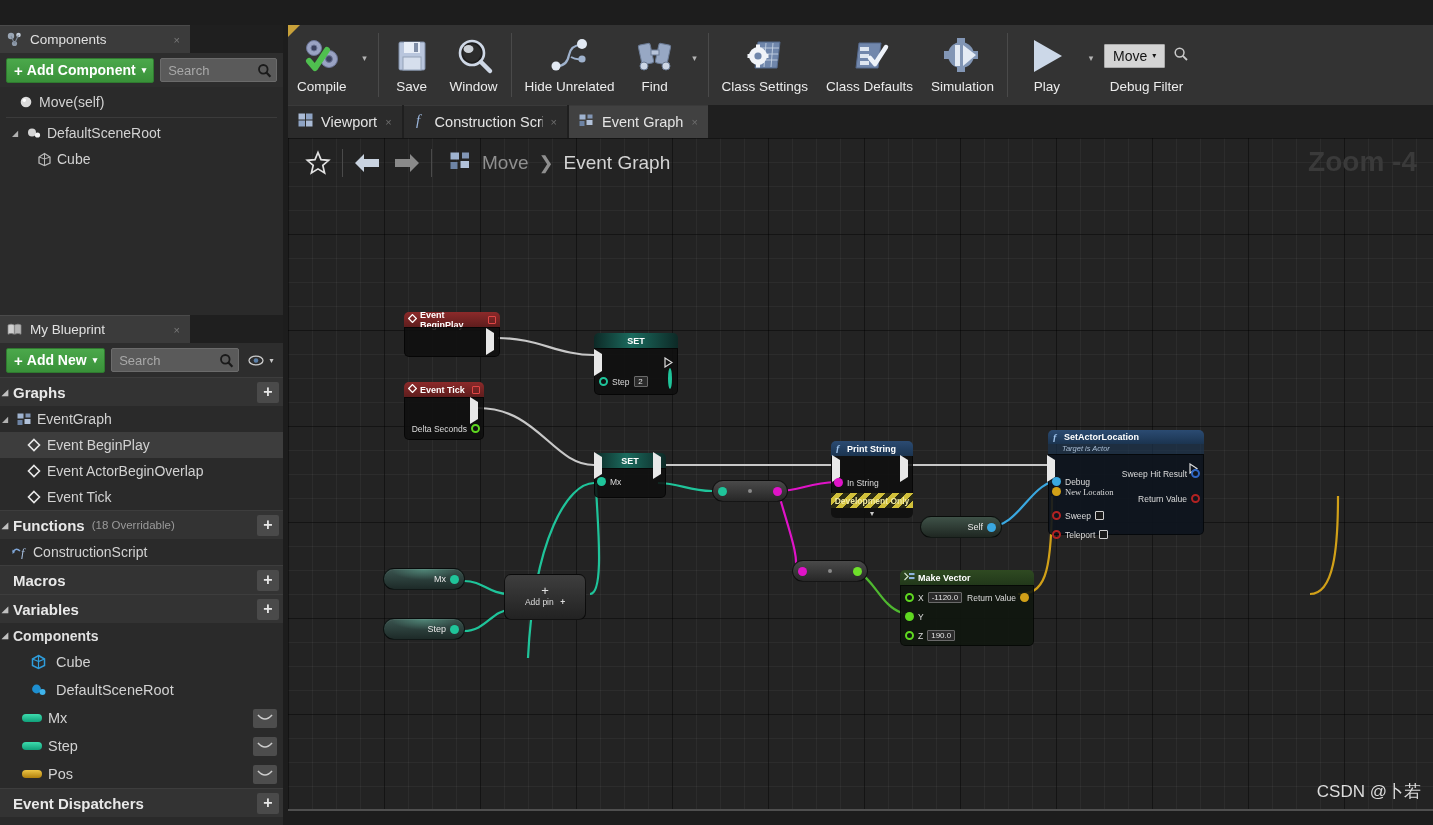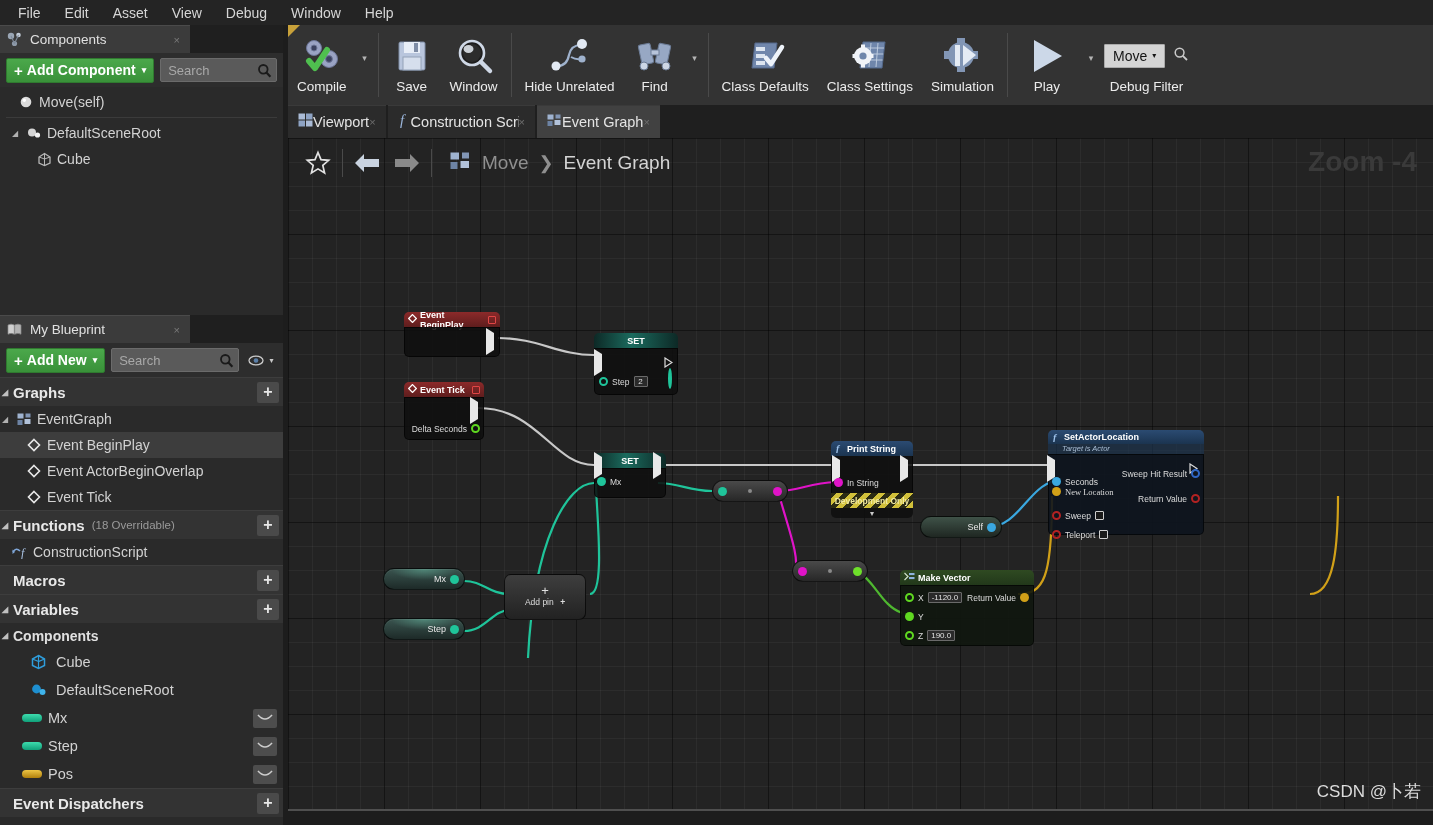--- a/index.html
+++ b/index.html
@@ -140,21 +140,21 @@
   }
   .debugsel .caret { font-size: 8px; }
 
   
   .graphtabs {
     position: absolute; left: 288px; top: 105px; width: 1145px; height: 33px;
     background: #1f1f1f; display: flex; align-items: flex-end;
   }
   .gtab {
     height: 30px; display: flex; align-items: center; padding: 16px 10px;
-    background: #2b2b2b; margin-right: 2px; cursor: pointer;
+    background: #2b2b2b; margin-right: 2px; gap: 8px; cursor: pointer;
     border-top: 1px solid #3a3a3a;
     text-align: center;
   }
   .gtab.active { background: #414141; }
   .gtab .lbl { font-size: 14.5px; color: #e4e4e4; white-space: nowrap; max-width: 108px; overflow: hidden; }
   .gtab .x { color: #6e6e6e; font-size: 11px; }
 
   
   .grapharea {
     position: absolute; left: 288px; top: 138px; width: 1145px; height: 673px;
@@ -286,29 +286,20 @@
     border: 1px solid rgba(0,0,0,0.7);
   }
   .addnode .plusbig { text-align: center; font-size: 13px; color: #e2e2e2; line-height: 12px; }
   .addnode .addpin { font-size: 8.5px; color: #dcdcdc; text-align: center; }
 </style>
 </head>
 <body>
 
 <div id="app">
 
-  <div class="menubar">
-    <div class="mi">File</div>
-    <div class="mi">Edit</div>
-    <div class="mi">Asset</div>
-    <div class="mi">View</div>
-    <div class="mi">Debug</div>
-    <div class="mi">Window</div>
-    <div class="mi">Help</div>
-  </div>
 
   <div class="leftpanel">
     <div class="tabstrip">
       <div class="paneltab">
         <span class="tabicon">
           <svg width="17" height="17" viewBox="0 0 17 17">
             <circle cx="5" cy="5" r="3.2" fill="#9aa6b5"></circle>
             <circle cx="12.5" cy="4" r="2.3" fill="#c3ccd8"></circle>
             <circle cx="8.5" cy="12.5" r="2.6" fill="#8d99a8"></circle>
             <path d="M5 5 L8.5 12.5 M12.5 4 L8.5 12.5" stroke="#7e8a99" stroke-width="1.1" fill="none"></path>
@@ -611,35 +602,20 @@
             <circle cx="11" cy="30" r="4" fill="#cdd7e6"></circle>
             <circle cx="33" cy="30" r="4" fill="#cdd7e6"></circle>
           </g>
         </svg>
       </div>
       <div class="tblabel">Find</div>
     </div>
     <div class="tbcaret">▾</div>
 
     <div class="tbsep"></div>
-
-    <div class="tbitem">
-      <div class="tbicon">
-        <svg width="42" height="40" viewBox="0 0 42 40">
-          <path d="M11 7 L33 7 L30 32 L8 32 Z" fill="#7187ac" stroke="#55688a"></path>
-          <g fill="#dde5f0">
-            <rect x="12" y="11" width="9" height="4"></rect>
-              <rect x="12" y="18" width="9" height="4"></rect>
-              <rect x="12" y="25" width="9" height="4"></rect>
-          </g>
-          <path d="M22 22 L27 28 L38 11" stroke="#eef3fa" stroke-width="4.5" fill="none" stroke-linecap="round" stroke-linejoin="round"></path>
-        </svg>
-      </div>
-      <div class="tblabel">Class Defaults</div>
-    </div>
 
     <div class="tbitem">
       <div class="tbicon">
         <svg width="42" height="40" viewBox="0 0 42 40">
           <path d="M14 6 L36 6 L33 32 L11 32 Z" fill="#6f86ab" stroke="#53688a"></path>
           <g stroke="#c3d0e2" stroke-width="0.9">
             <line x1="16" y1="12" x2="35" y2="12"></line>
               <line x1="15.5" y1="18" x2="34.3" y2="18"></line>
             <line x1="15" y1="24" x2="33.6" y2="24"></line>
               <line x1="22" y1="7" x2="20" y2="31"></line>
@@ -654,20 +630,35 @@
               <rect x="20.5" y="18" width="4" height="4"></rect>
           </g>
         </svg>
       </div>
       <div class="tblabel">Class Settings</div>
     </div>
 
     <div class="tbitem">
       <div class="tbicon">
         <svg width="42" height="40" viewBox="0 0 42 40">
+          <path d="M11 7 L33 7 L30 32 L8 32 Z" fill="#7187ac" stroke="#55688a"></path>
+          <g fill="#dde5f0">
+            <rect x="12" y="11" width="9" height="4"></rect>
+              <rect x="12" y="18" width="9" height="4"></rect>
+              <rect x="12" y="25" width="9" height="4"></rect>
+          </g>
+          <path d="M22 22 L27 28 L38 11" stroke="#eef3fa" stroke-width="4.5" fill="none" stroke-linecap="round" stroke-linejoin="round"></path>
+        </svg>
+      </div>
+      <div class="tblabel">Class Defaults</div>
+    </div>
+
+    <div class="tbitem">
+      <div class="tbicon">
+        <svg width="42" height="40" viewBox="0 0 42 40">
           <g fill="#8296b5">
             <circle cx="20" cy="19" r="13"></circle>
             <rect x="16" y="2" width="8" height="7"></rect>
               <rect x="16" y="29" width="8" height="7"></rect>
             <rect x="3" y="15" width="7" height="8"></rect>
               <rect x="30" y="15" width="7" height="8"></rect>
           </g>
           <rect x="14" y="9" width="5" height="21" fill="#e4ebf4"></rect>
           <path d="M22 9 L35 19 L22 30 Z" fill="#e4ebf4"></path>
         </svg>
@@ -940,21 +931,21 @@
           <span class="execpin"></span>
         </div>
         <div style="position:absolute; right:5px; top:5px;">
           <svg width="9" height="11" viewBox="0 0 9 11">
             <path d="M1 1 L8 5.5 L1 10 Z" fill="none" stroke="#dcdcdc" stroke-width="1.2"></path>
           </svg>
         </div>
 
         <div class="pinrow" style="position:absolute; left:3px; top:18px;">
           <span class="dot" style="background:#3aa8e0"></span>
-          <span class="pinlabel">Seconds</span>
+          <span class="pinlabel">Debug</span>
         </div>
         <div class="pinrow" style="position:absolute; right:3px; top:10px;">
           <span class="pinlabel">Sweep Hit Result</span>
           <span class="ring" style="border-color:#2f66c4"></span>
         </div>
 
         <div class="pinrow" style="position:absolute; left:3px; top:28px;font-family:Liberation Serif, serif;">
           <span class="dot" style="background:#d1a018"></span>
           <span class="pinlabel">New Location</span>
         </div>

